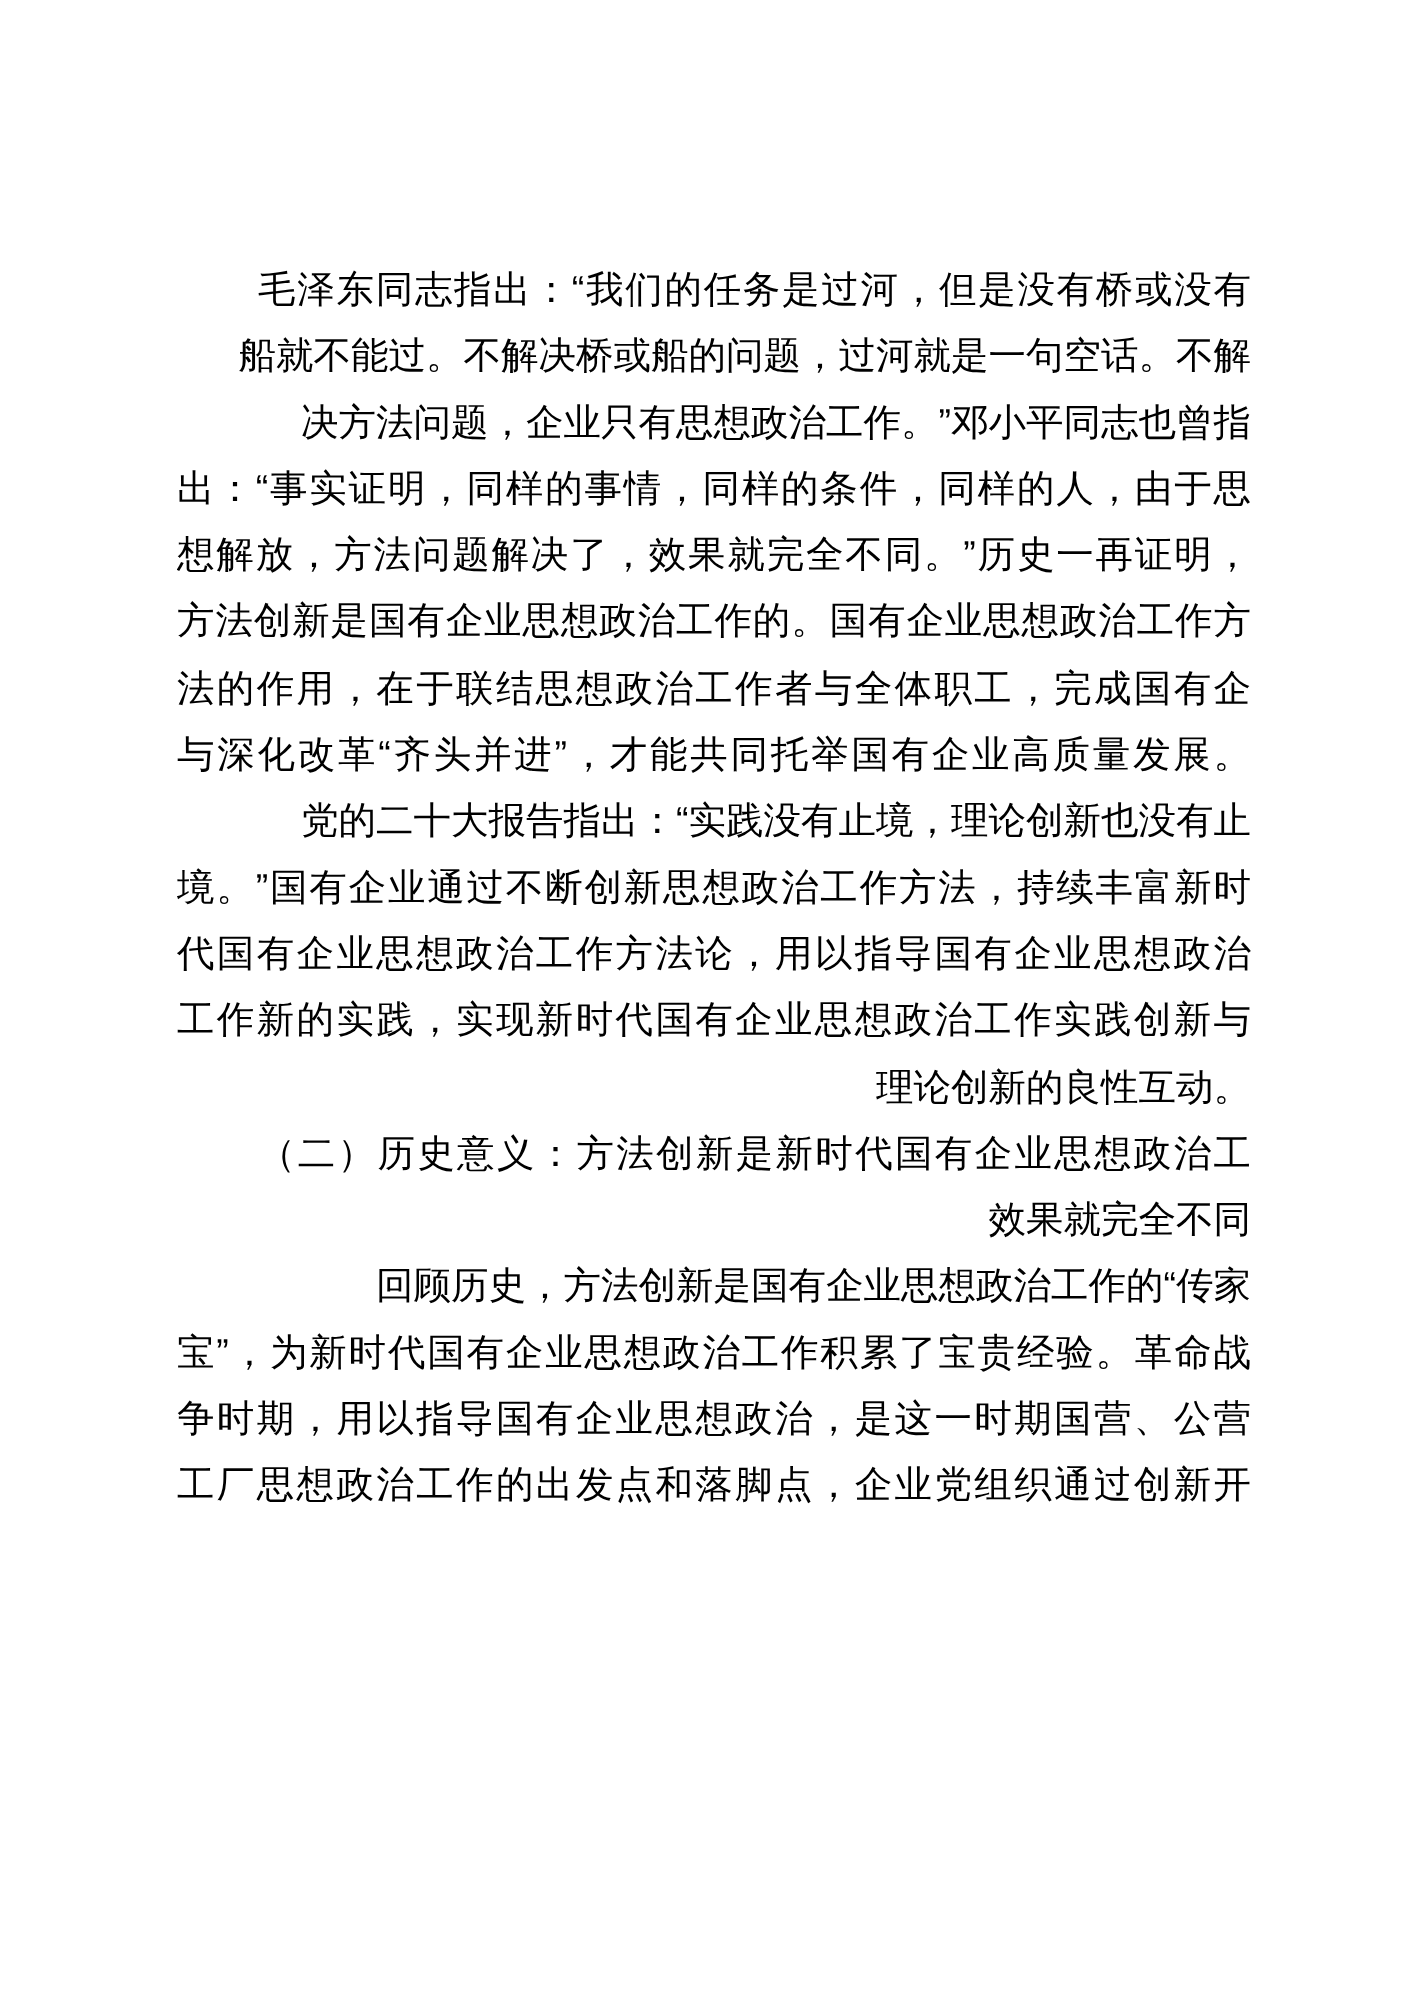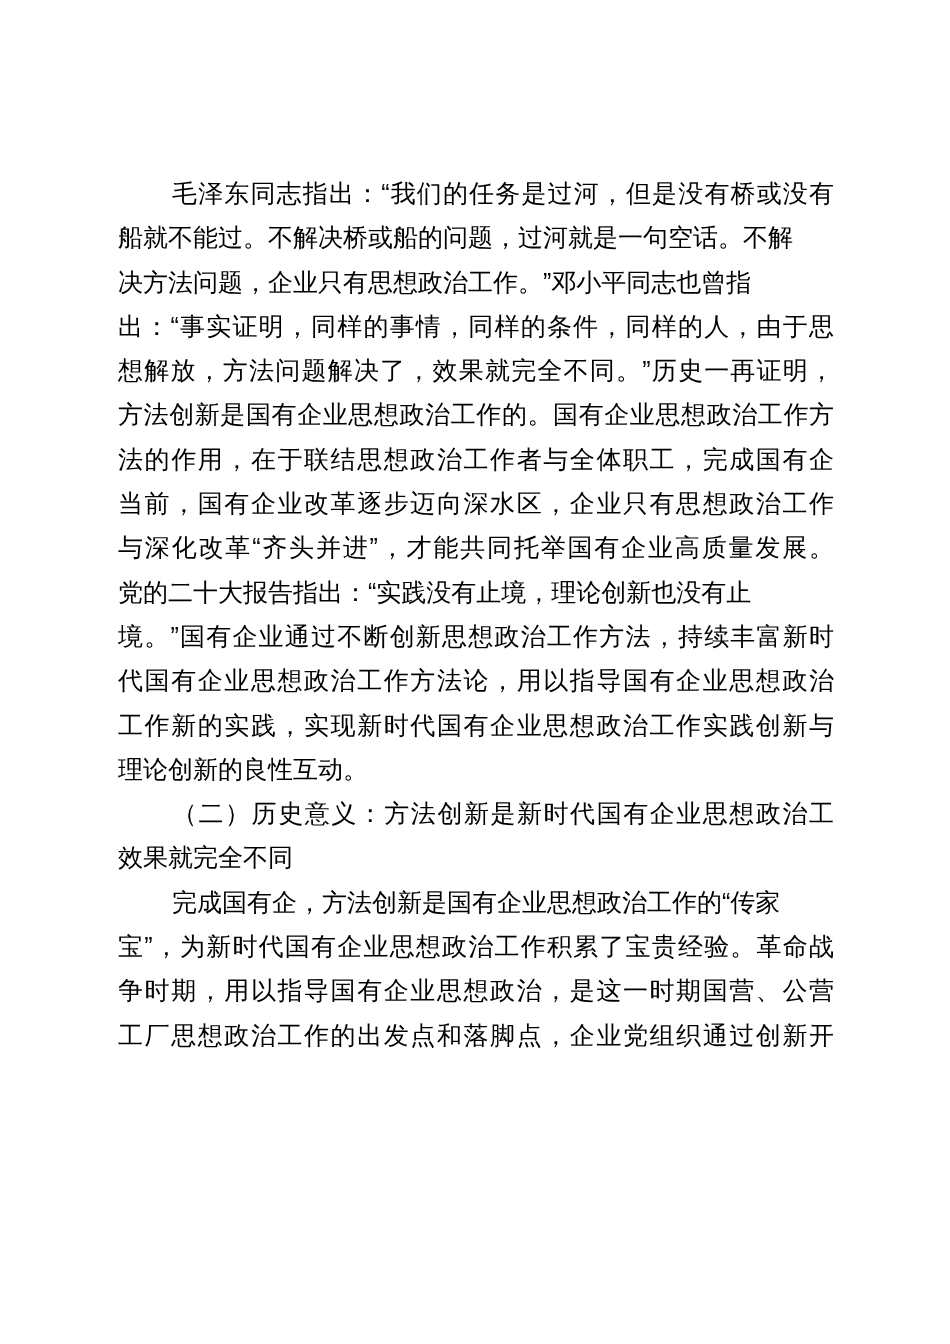--- a/index.html
+++ b/index.html
@@ -24,21 +24,21 @@
   }
   .paragraph {
     margin: 0;
     padding: 0;
   }
   .line {
     font-size: 25px;
     line-height: 44.3px;
     height: 44.3px;
     white-space: nowrap;
-    text-align: left;
+    text-align: right;
     letter-spacing: 0;
     font-weight: 400;
   }
   .line.flush {
     white-space: normal;
     text-align: justify;
     text-align-last: justify;
     text-justify: inter-character;
     overflow: hidden;
   }
@@ -52,32 +52,31 @@
 <div class="page">
   <div class="text-body">
       <div class="paragraph">
         <div class="line flush indent">毛泽东同志指出：“我们的任务是过河，但是没有桥或没有</div>
         <div class="line">船就不能过。不解决桥或船的问题，过河就是一句空话。不解</div>
         <div class="line">决方法问题，企业只有思想政治工作。”邓小平同志也曾指</div>
         <div class="line flush">出：“事实证明，同样的事情，同样的条件，同样的人，由于思</div>
         <div class="line flush">想解放，方法问题解决了，效果就完全不同。”历史一再证明，</div>
         <div class="line flush">方法创新是国有企业思想政治工作的。国有企业思想政治工作方</div>
         <div class="line flush">法的作用，在于联结思想政治工作者与全体职工，完成国有企</div>
-        <div class="line flush">当前，国有企业改革逐步迈向深水区，企业只有思想政治工作</div>
         <div class="line flush">与深化改革“齐头并进”，才能共同托举国有企业高质量发展。</div>
         <div class="line">党的二十大报告指出：“实践没有止境，理论创新也没有止</div>
         <div class="line flush">境。”国有企业通过不断创新思想政治工作方法，持续丰富新时</div>
         <div class="line flush">代国有企业思想政治工作方法论，用以指导国有企业思想政治</div>
         <div class="line flush">工作新的实践，实现新时代国有企业思想政治工作实践创新与</div>
         <div class="line">理论创新的良性互动。</div>
       </div>
       <div class="paragraph">
         <div class="line flush indent">（二）历史意义：方法创新是新时代国有企业思想政治工</div>
         <div class="line">效果就完全不同</div>
       </div>
       <div class="paragraph">
-        <div class="line indent">完成国有企，方法创新是国有企业思想政治工作的“传家</div>
+        <div class="line indent">回顾历史，方法创新是国有企业思想政治工作的“传家</div>
         <div class="line flush">宝”，为新时代国有企业思想政治工作积累了宝贵经验。革命战</div>
         <div class="line flush">争时期，用以指导国有企业思想政治，是这一时期国营、公营</div>
         <div class="line flush">工厂思想政治工作的出发点和落脚点，企业党组织通过创新开</div>
       </div>
     </div>
 </div>
 
 </body></html>

